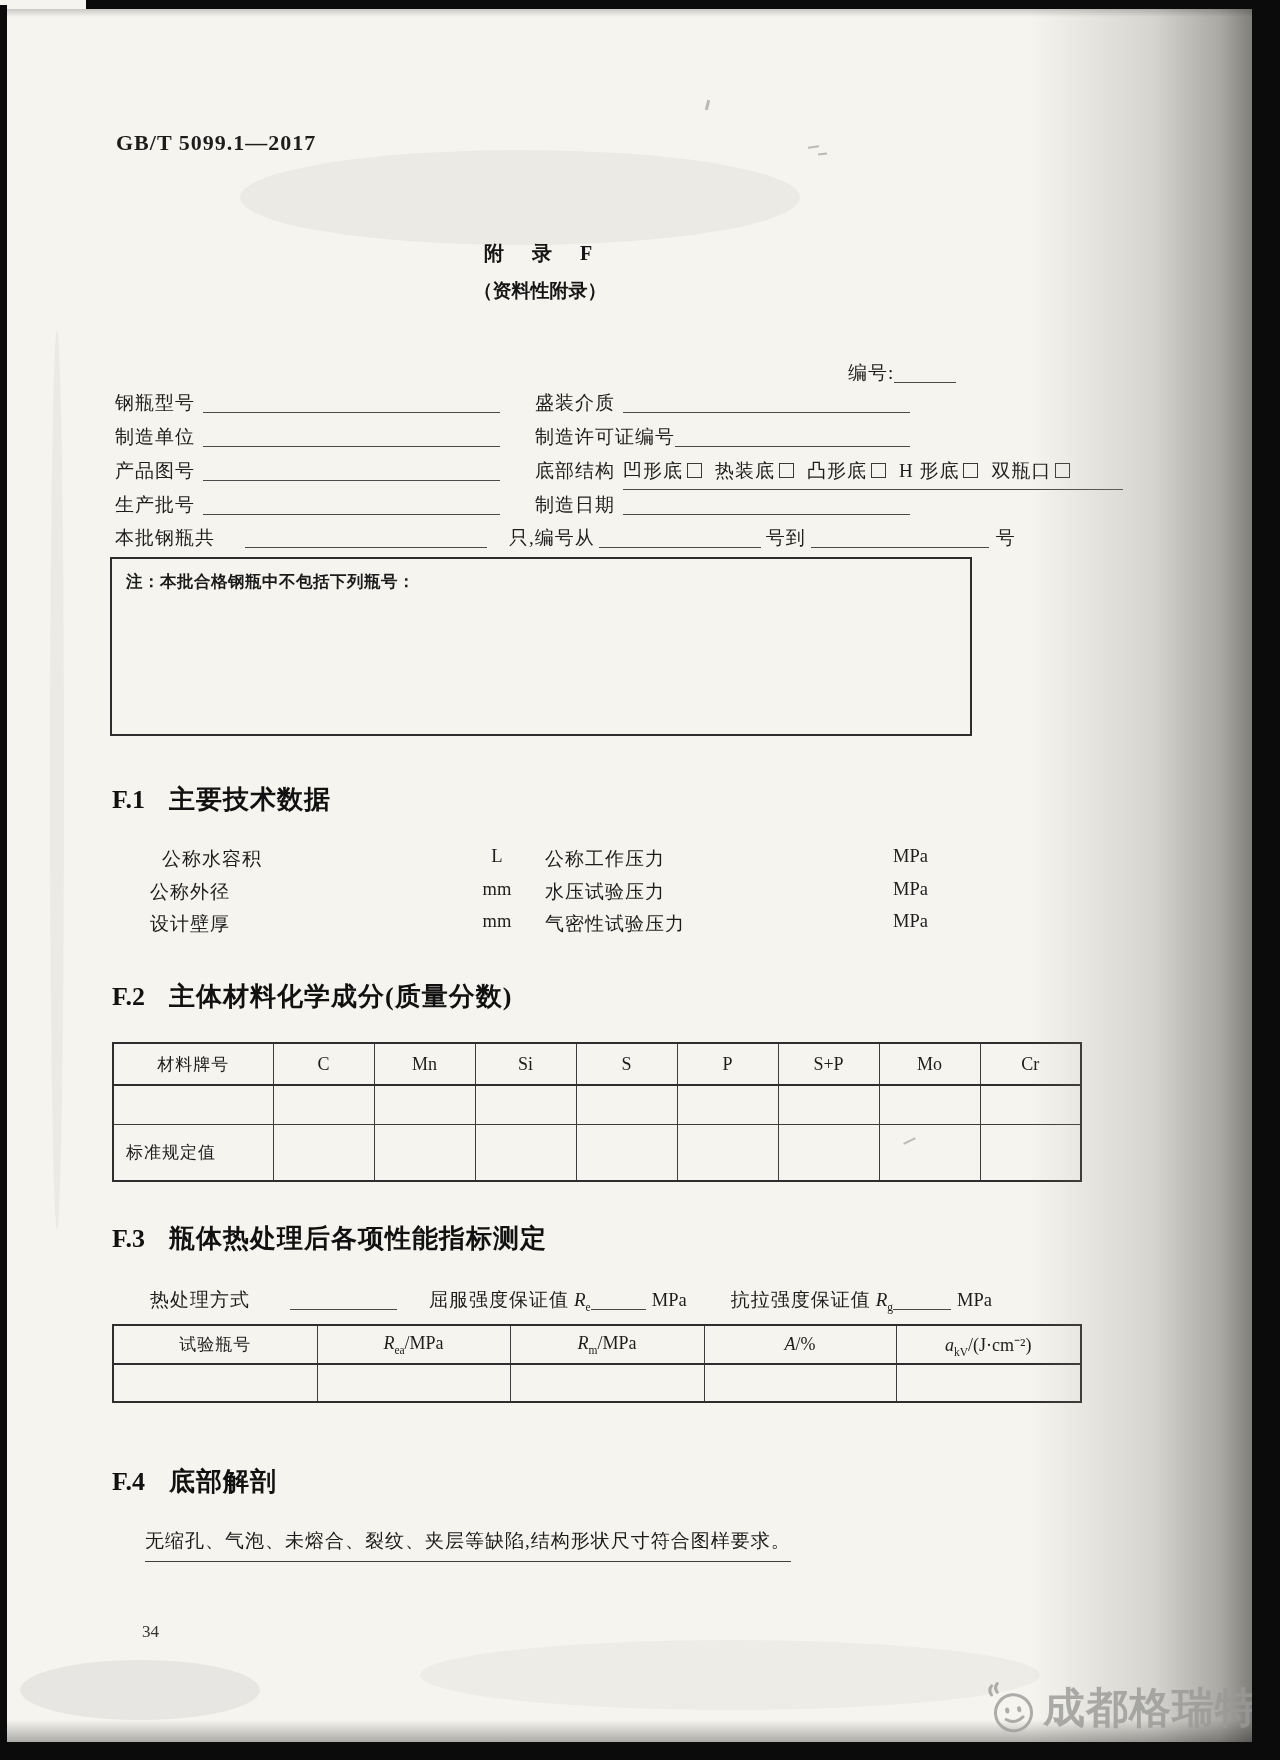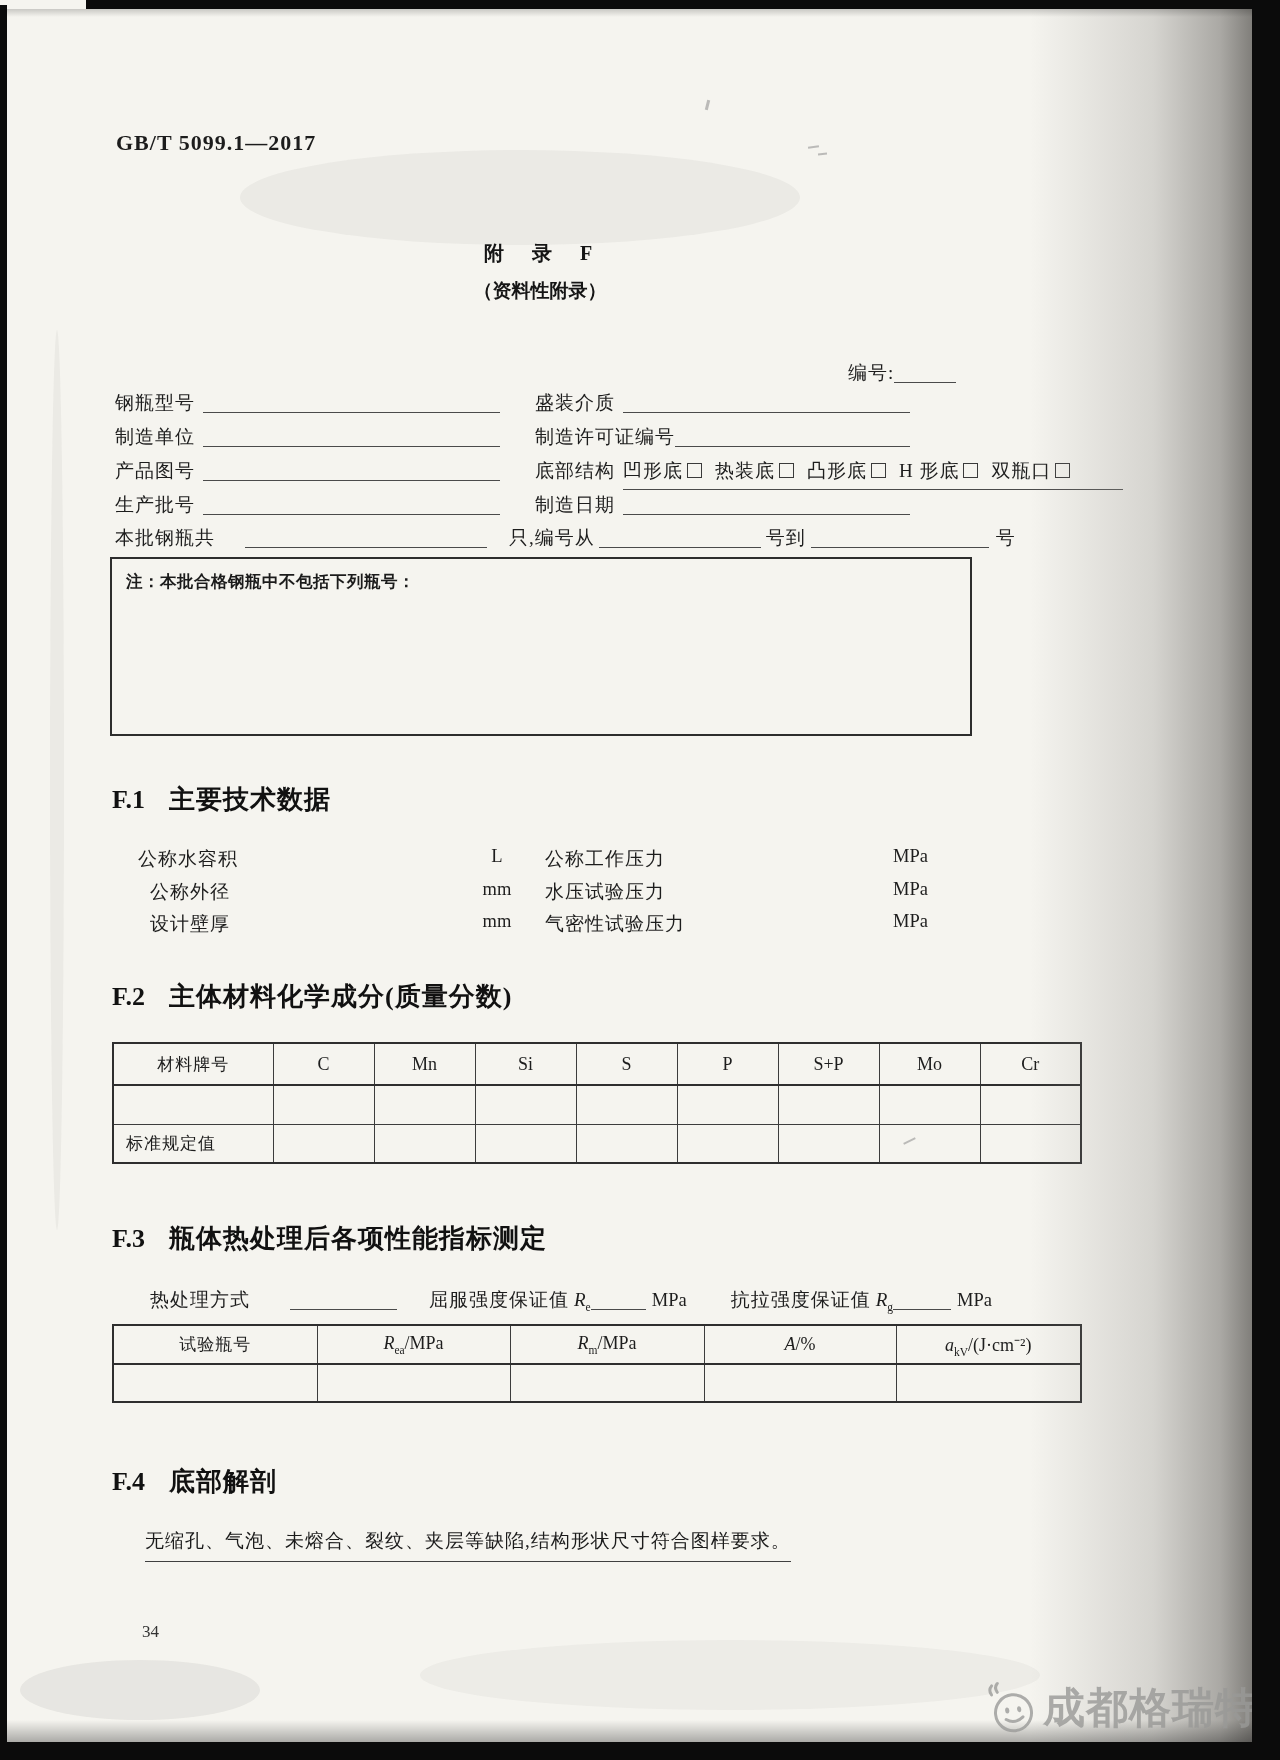--- a/index.html
+++ b/index.html
@@ -120,21 +120,21 @@
   </div>
 
   <div class="notebox">
     <div class="notetext">注：本批合格钢瓶中不包括下列瓶号：</div>
   </div>
 
   <div class="sec" style="left:112px;top:782px;">
     <span class="no">F.1</span><span>主要技术数据</span>
   </div>
   <div class="row" style="left:0;top:846px;width:1100px;height:24px;">
-    <span class="abs" style="left:138px;">公称水容积</span>
+    <span class="abs" style="left:162px;">公称水容积</span>
     <span class="abs unit" style="left:462px;width:70px;text-align:center;">L</span>
     <span class="abs" style="left:545px;">公称工作压力</span>
     <span class="abs unit" style="left:893px;">MPa</span>
   </div>
   <div class="row" style="left:0;top:879px;width:1100px;height:24px;">
     <span class="abs" style="left:150px;">公称外径</span>
     <span class="abs unit" style="left:462px;width:70px;text-align:center;">mm</span>
     <span class="abs" style="left:545px;">水压试验压力</span>
     <span class="abs unit" style="left:893px;">MPa</span>
   </div>
@@ -176,21 +176,21 @@
       <td></td>
           <td></td>
           <td></td>
           <td></td>
           <td></td>
           <td></td>
           <td></td>
           <td></td>
           <td></td>
     </tr>
-    <tr style="height:39px;padding-left:9px;">
+    <tr style="height:57px;padding-left:9px;">
       <td class="lft">标准规定值</td>
       <td></td>
           <td></td>
           <td></td>
           <td></td>
           <td></td>
           <td></td>
           <td></td>
           <td></td>
     </tr>

